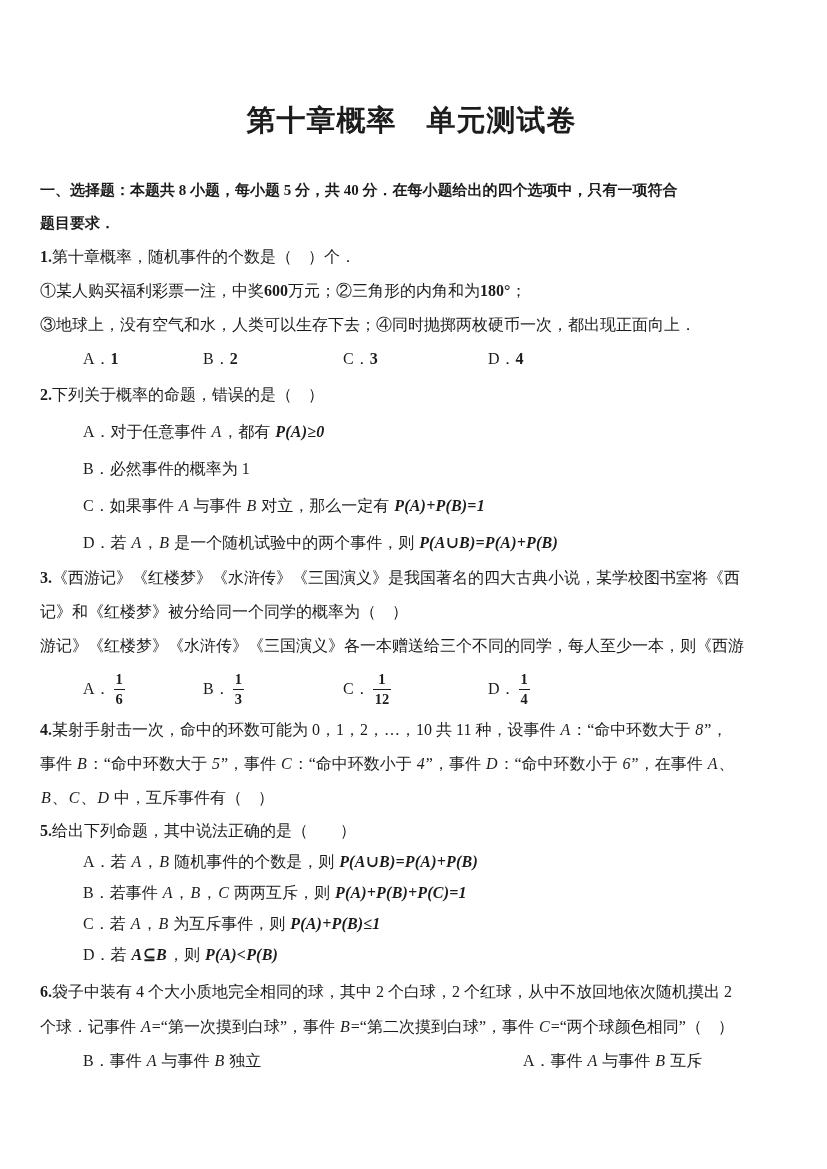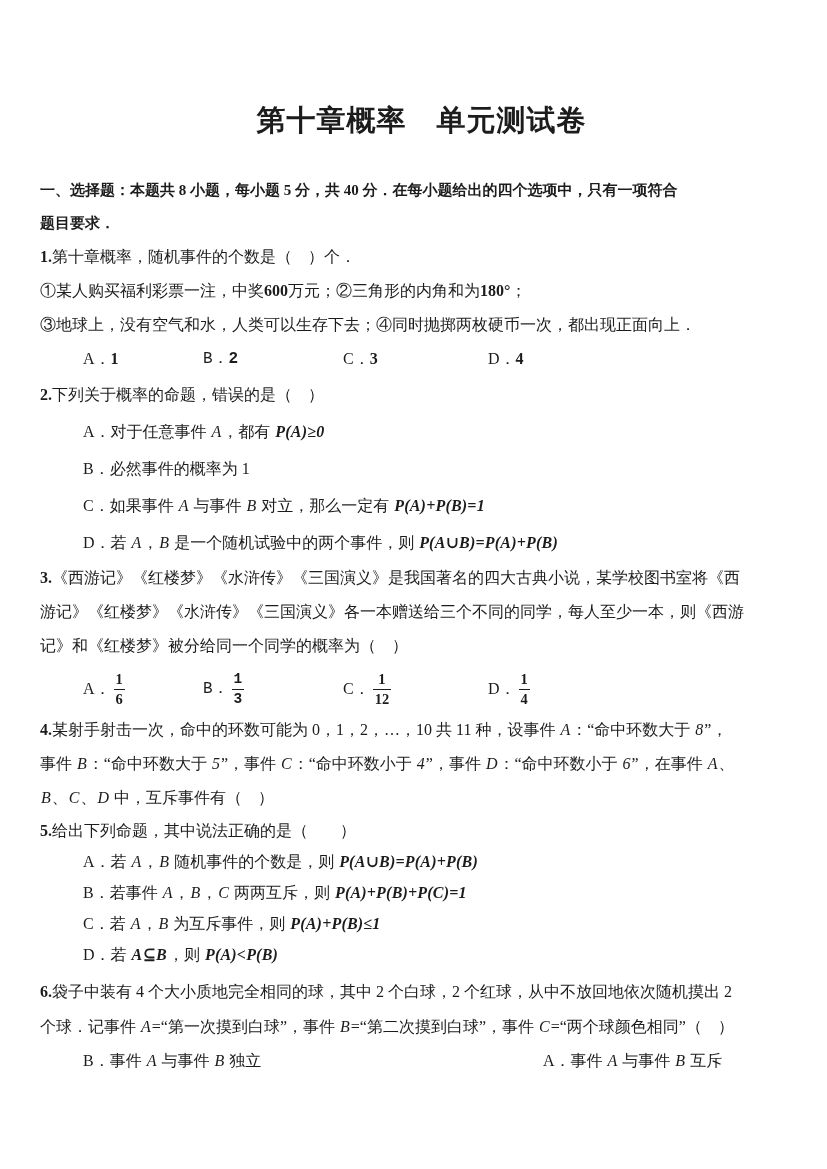--- a/index.html
+++ b/index.html
@@ -1,20 +1,20 @@
 <!DOCTYPE html>
 <html><head>
 <meta charset="utf-8">
 <style>
   html, body { margin: 0; padding: 0; background: #ffffff; }
   .page {
     width: 827px;
     min-height: 1169px;
     box-sizing: border-box;
-    padding: 0 24px 30px 40px;
+    padding: 0 44px 30px 40px;
     background: #ffffff;
     color: #1c1c1c;
     font-family: "Liberation Serif", "DejaVu Serif", serif;
     font-size: 16px;
   }
   .title {
     margin: 0;
     padding-top: 100px;
     text-align: center;
     font-size: 29px;
@@ -39,21 +39,21 @@
   .q6 { margin-top: 4px; }
   .indent { padding-left: 43px; }
   .opt-row {
     display: flex;
     padding-left: 43px;
     line-height: 34px;
     align-items: center;
   }
   .cell { display: block; }
   .w1 { width: 120px; }
-  .w2 { width: 140px; font-family: Liberation Mono, monospace; }
+  .w2 { width: 140px; }
   .w3 { width: 145px; }
   .wl { flex: 1; }
   .w6 { width: 260px; }
   .frac-row { height: 48px; margin-top: 2px; }
   .frac-cell { display: flex; align-items: center; }
   .frac {
     display: inline-flex;
     flex-direction: column;
     align-items: center;
     font-weight: 700;
@@ -96,22 +96,22 @@
   <div class="question q2">
     <div class="qline"><span class="seg-b">2.</span><span class="seg-n">下列关于概率的命题，错误的是（　）</span></div>
     <div class="qline indent"><span class="seg-n">A．对于任意事件 </span><span class="seg-i">A</span><span class="seg-n">，都有 </span><span class="seg-m">P(A)≥0</span></div>
     <div class="qline indent"><span class="seg-n">B．必然事件的概率为 1</span></div>
     <div class="qline indent"><span class="seg-n">C．如果事件 </span><span class="seg-i">A</span><span class="seg-n"> 与事件 </span><span class="seg-i">B</span><span class="seg-n"> 对立，那么一定有 </span><span class="seg-m">P(A)+P(B)=1</span></div>
     <div class="qline indent"><span class="seg-n">D．若 </span><span class="seg-i">A</span><span class="seg-n">，</span><span class="seg-i">B</span><span class="seg-n"> 是一个随机试验中的两个事件，则 </span><span class="seg-m">P(A∪B)=P(A)+P(B)</span></div>
   </div>
 
   <div class="question q3">
     <div class="qline"><span class="seg-b">3.</span><span class="seg-n">《西游记》《红楼梦》《水浒传》《三国演义》是我国著名的四大古典小说，某学校图书室将《西</span></div>
+    <div class="qline"><span class="seg-n">记》和《红楼梦》被分给同一个同学的概率为（　）</span></div>
     <div class="qline"><span class="seg-n">游记》《红楼梦》《水浒传》《三国演义》各一本赠送给三个不同的同学，每人至少一本，则《西游</span></div>
-    <div class="qline"><span class="seg-n">记》和《红楼梦》被分给同一个同学的概率为（　）</span></div>
     <div class="opt-row frac-row">
       <div class="cell w1 frac-cell">
         <span class="olabel">A．</span>
         <span class="frac">
             <span class="fn">1</span>
             <span class="fd">6</span>
           </span>
       </div>
       <div class="cell w2 frac-cell">
         <span class="olabel">B．</span>

